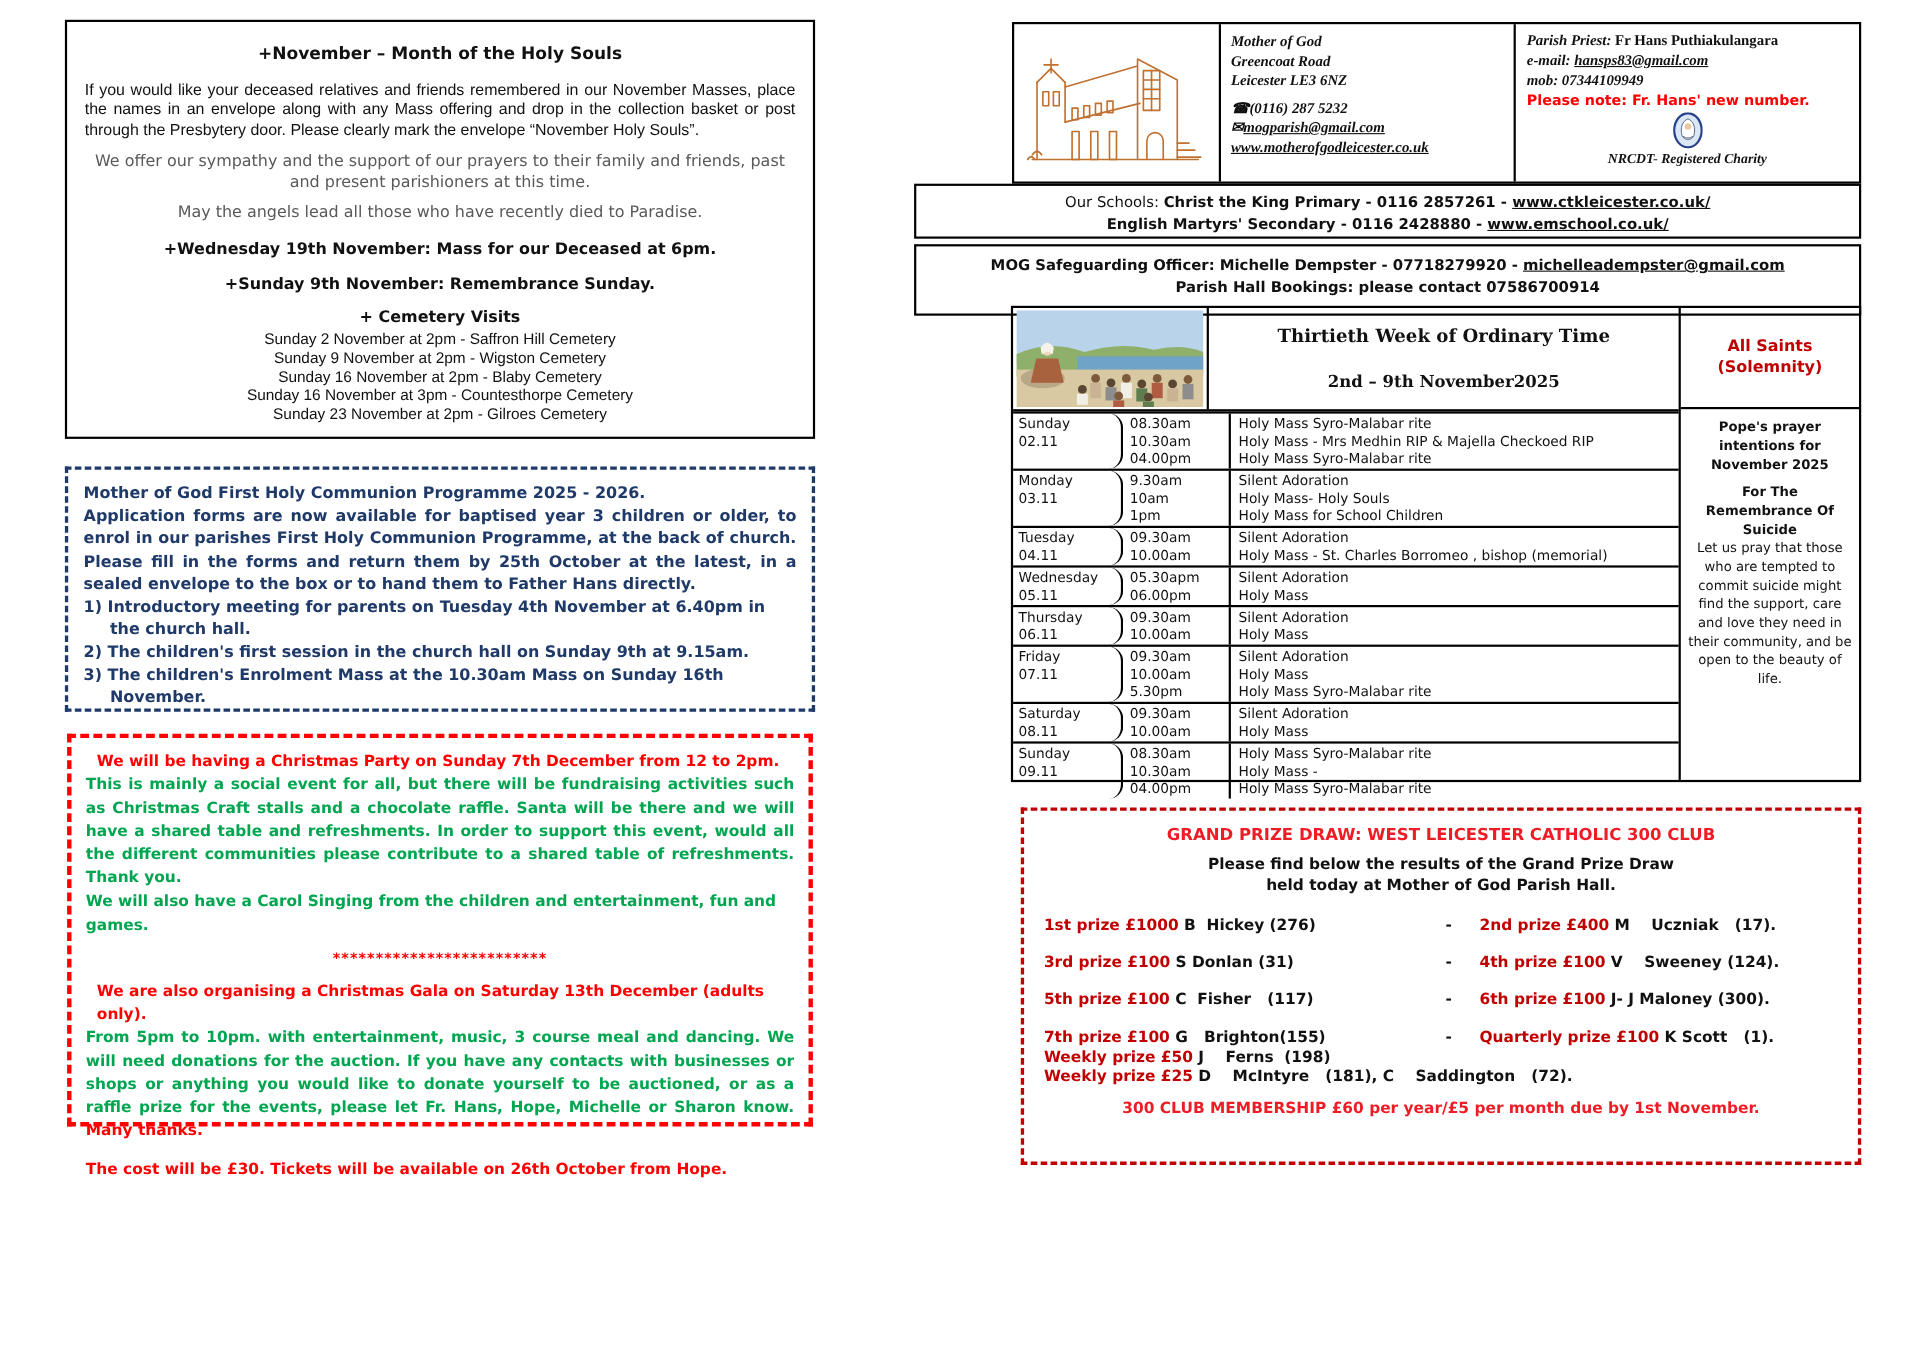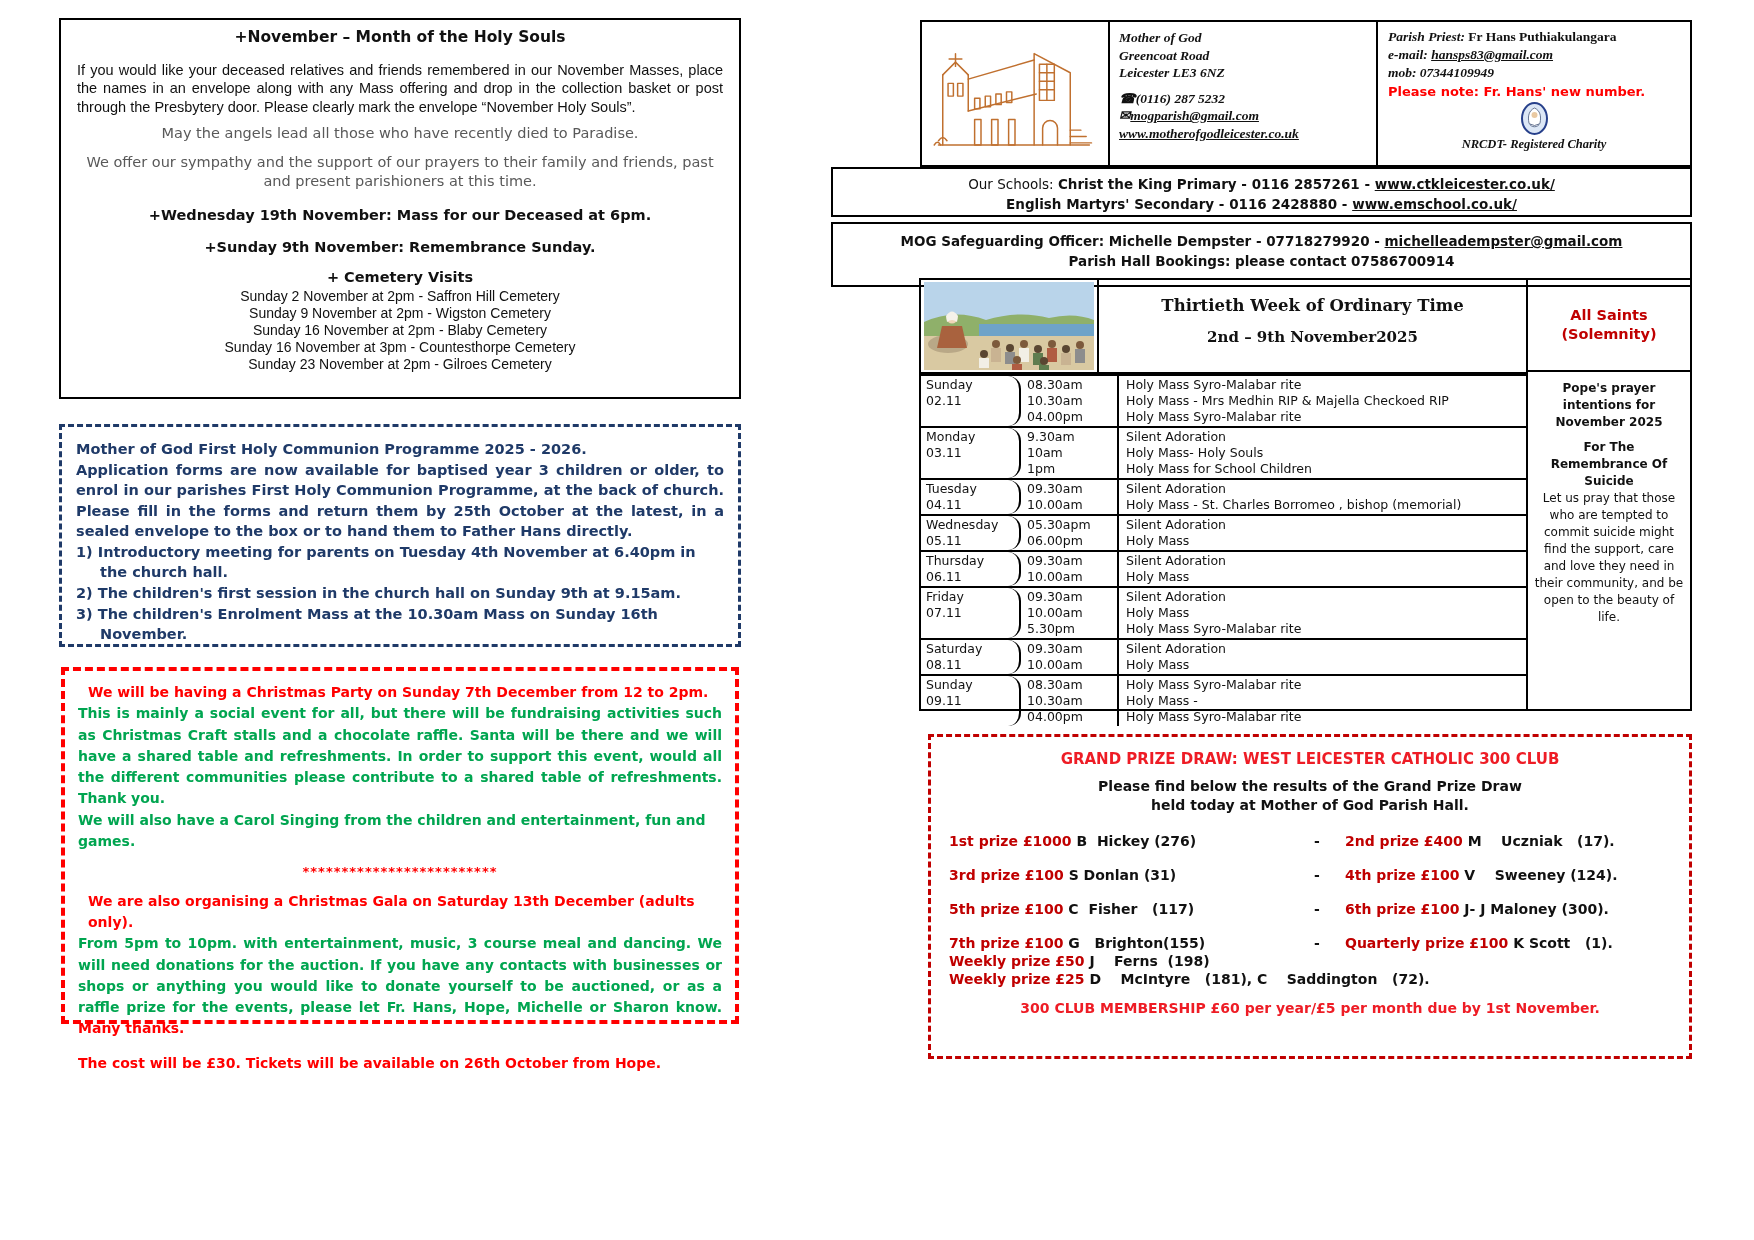--- a/index.html
+++ b/index.html
@@ -3,21 +3,21 @@
 <meta charset="utf-8">
 <style>
   html,body{margin:0;padding:0;}
   body{width:1754px;height:1240px;position:relative;background:#ffffff;
        font-family:"DejaVu Sans",sans-serif;color:#111;}
   .abs{position:absolute;box-sizing:border-box;}
   p{margin:0;}
 
   
   #box-souls{left:59px;top:18px;width:682px;height:381px;border:2px solid #000;
-             padding:8px 16px;font-family:"Liberation Sans",sans-serif;font-size:14.5px;}
+             padding:20px 16px;font-family:"Liberation Sans",sans-serif;font-size:14.5px;}
   .souls-title{text-align:center;font-weight:bold;font-size:15.5px;font-family:"DejaVu Sans",sans-serif;}
   .souls-p1{margin-top:15px;text-align:justify;line-height:1.27;}
   .souls-gray{color:#595959;text-align:center;line-height:1.3;font-family:"DejaVu Sans",sans-serif;margin-top:6px;}
   .souls-bold{font-weight:bold;text-align:center;margin-top:16px;font-family:"DejaVu Sans",sans-serif;}
   .cem-line{text-align:center;line-height:1.22;font-size:14px;}
   .cem-title{margin-top:14px;margin-bottom:3px;}
 
   #box-communion{left:59px;top:424px;width:682px;height:223px;border:3px dashed #1f3a68;
                  color:#1f3a68;font-weight:bold;font-family:"DejaVu Sans",sans-serif;
                  font-size:14.5px;padding:12px 14px;line-height:1.42;}
@@ -57,21 +57,21 @@
             padding-top:7px;line-height:1.5;}
 
   
   #mass-table{left:919px;top:278px;width:773px;height:433px;border:2px solid #000;
               display:flex;font-family:"DejaVu Sans",sans-serif;}
   .mt-main{width:605px;display:flex;flex-direction:column;border-right:2px solid #000;}
   .mt-hdr{height:92px;display:flex;border-bottom:2px solid #000;flex:none;}
   .mt-img{width:176px;border-right:2px solid #000;display:flex;align-items:center;justify-content:center;}
   .mt-titlecell{flex:1;text-align:center;font-family:"DejaVu Serif",serif;font-weight:bold;}
   .mt-title{font-size:16.5px;margin-top:16px;}
-  .mt-dates{font-size:15px;margin-top:13px;}
+  .mt-dates{font-size:15px;margin-top:23px;}
   .mt-row{display:flex;border-top:2px solid #000;font-size:12.5px;line-height:16px;flex:1;}
   .mt-row:first-of-type{border-top:none;}
   .mt-day{width:88px;border-right:2px solid #000;padding:1px 5px;border-radius:13px;}
   .mt-time{width:84px;border-right:2px solid #000;padding:1px 6px;}
   .mt-desc{flex:1;padding:1px 7px;}
   .mt-side{width:162px;display:flex;flex-direction:column;}
   .mt-feast{height:92px;border-bottom:2px solid #000;color:#c00000;font-weight:bold;
             text-align:center;font-size:14.5px;padding-top:26px;line-height:1.3;flex:none;box-sizing:border-box;}
   .mt-pope{flex:1;text-align:center;font-size:12px;line-height:1.42;padding:8px 5px;}
   .pope-h{font-weight:bold;}
@@ -91,22 +91,22 @@
   .pz-weekly{margin-top:2px;}
   .pz-weekly2{margin-top:2px;}
   .pz-member{margin-top:13px;text-align:center;color:#ee1c25;}
 </style>
 </head>
 <body>
 
 <div class="abs" id="box-souls">
   <div class="souls-title">+November – Month of the Holy Souls</div>
   <p class="souls-p1">If you would like your deceased relatives and friends remembered in our November Masses, place the names in an envelope along with any Mass offering and drop in the collection basket or post through the Presbytery door. Please clearly mark the envelope “November Holy Souls”.</p>
+  <p class="souls-gray" style="margin-top:10px;">We offer our sympathy and the support of our prayers to their family and friends, past and present parishioners at this time.</p>
   <p class="souls-gray" style="margin-top:8px;">May the angels lead all those who have recently died to Paradise.</p>
-  <p class="souls-gray" style="margin-top:10px;">We offer our sympathy and the support of our prayers to their family and friends, past and present parishioners at this time.</p>
   <p class="souls-bold">+Wednesday 19th November: Mass for our Deceased at 6pm.</p>
   <p class="souls-bold">+Sunday 9th November: Remembrance Sunday.</p>
   <p class="souls-bold cem-title">+ Cemetery Visits</p>
   <p class="cem-line">Sunday 2 November at 2pm - Saffron Hill Cemetery</p>
   <p class="cem-line">Sunday 9 November at 2pm - Wigston Cemetery</p>
   <p class="cem-line">Sunday 16 November at 2pm - Blaby Cemetery</p>
   <p class="cem-line">Sunday 16 November at 3pm - Countesthorpe Cemetery</p>
   <p class="cem-line">Sunday 23 November at 2pm - Gilroes Cemetery</p>
 </div>
 

